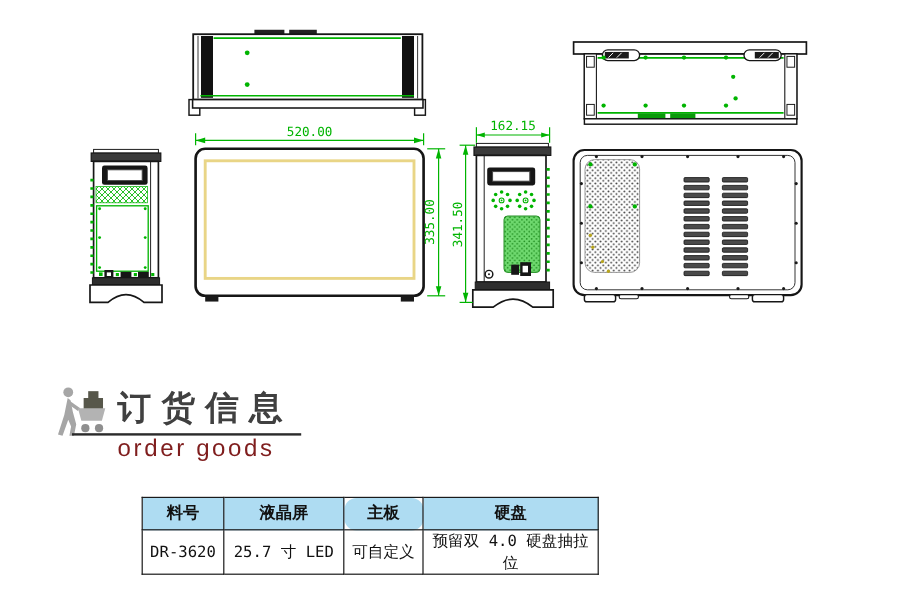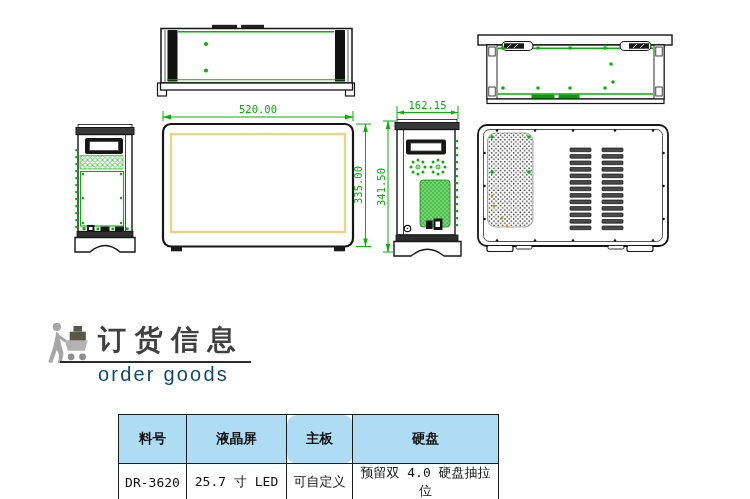--- a/index.html
+++ b/index.html
@@ -7,27 +7,27 @@
   body { font-family:"Liberation Sans", sans-serif; }
   .canvas { position:relative; width:750px; height:499px; background:#fff; overflow:hidden; }
   .drawing { position:absolute; left:0; top:0; }
   .dimtxt { font-family:"DejaVu Sans Mono", monospace; font-size:10.5px; fill:#00b400; }
 
   .logo { position:absolute; left:45px; top:317px; width:215px; height:64px; }
   .logo-icon { position:absolute; left:0; top:4px; }
   .logo-title { position:absolute; left:53px; top:4px; font-size:28px; font-weight:bold;
                 color:#404040; letter-spacing:8.5px; white-space:nowrap; }
   .logo-rule { position:absolute; left:15px; top:44px; width:191px; border-top:2px solid #2b2b2b; }
-  .logo-sub { position:absolute; left:53px; top:46px; font-size:20px; color:#0c4a6e;
+  .logo-sub { position:absolute; left:53px; top:46px; font-size:20px; color:#7f1d1d;
               letter-spacing:2.2px; white-space:nowrap; font-weight:500; }
 
   .order-table { position:absolute; left:118px; top:414px; border-collapse:collapse;
                  text-align:center; color:#111; }
   .order-table th { background:#aedcf2; font-weight:bold; font-size:13.5px; height:27px;
-                    border:1.6px solid #1a1a1a; padding:15px 6px; }
+                    border:1.6px solid #1a1a1a; padding:4px 6px; }
   .order-table td { font-size:13px; height:24px; border:1.6px solid #1a1a1a; padding:0 6px;
                     font-family:"DejaVu Sans Mono","Liberation Sans",sans-serif; }
   .c1 { width:68px; } .c2 { width:100px; } .c3 { width:66px;border-radius:10px; } .c4 { width:146px; }
 </style>
 </head>
 <body>
 
 <div class="canvas">
 
 <svg class="drawing" width="750" height="300" viewBox="0 0 750 300">

